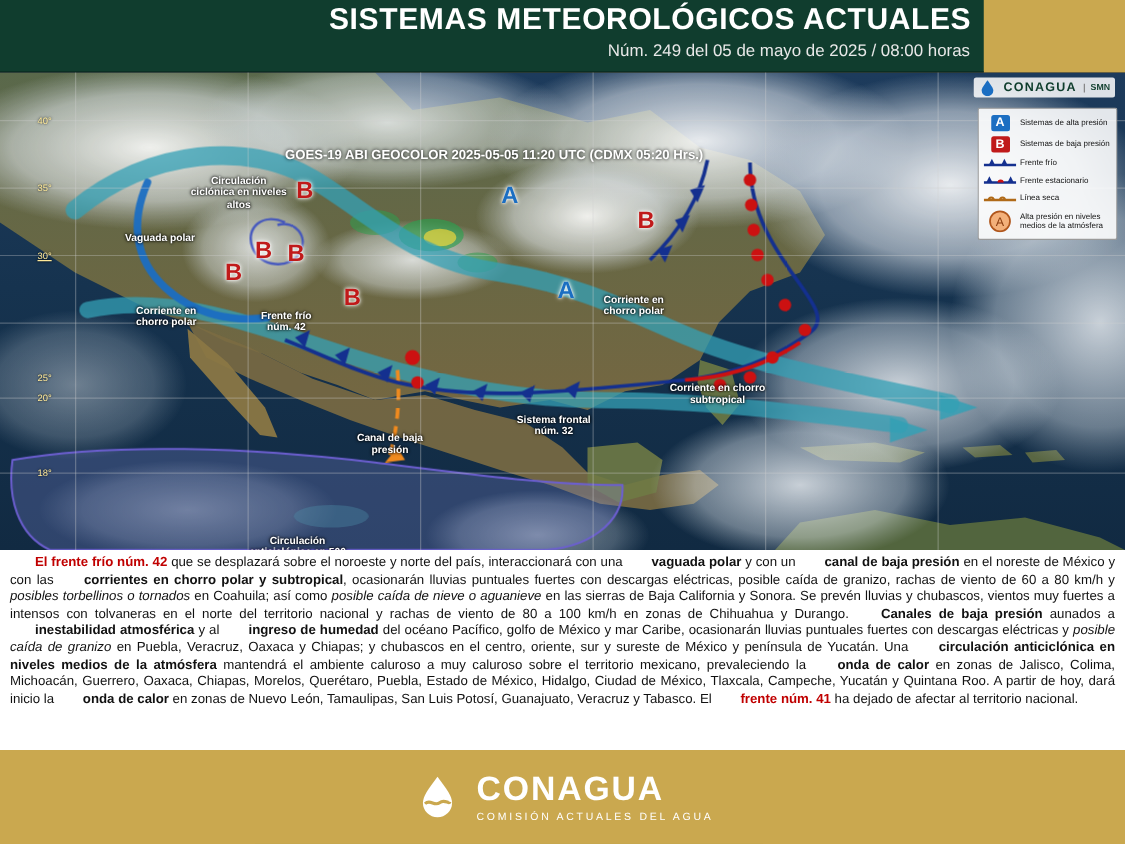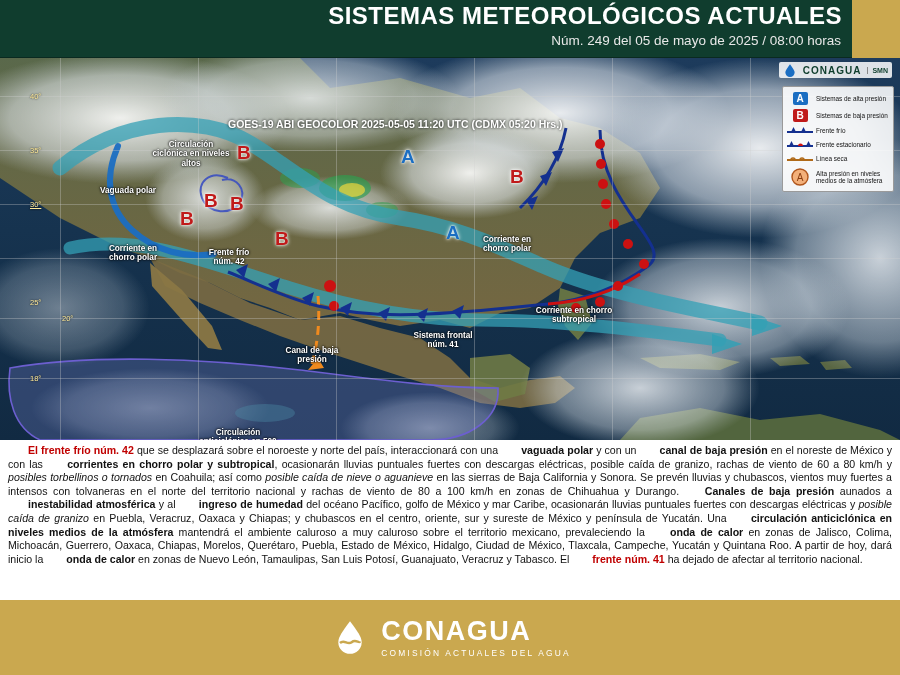--- a/index.html
+++ b/index.html
@@ -11,21 +11,21 @@
     overflow: hidden;
   }
   #page {
     position: relative;
     width: 900px; height: 675px;
     background: #caa84f;
   }
 
   
   .header {
-    position: absolute; left: 0; top: 0; width: 852px; height: 58px;
+    position: absolute; left: 0; top: 0; width: 787px; height: 58px;
     background: #103d2e;
     border-bottom: 1px solid #0a2a20;
   }
   .header-title {
     position: absolute; right: 10px; top: 2px;
     color: #ffffff;
     font-size: 24px;
     font-weight: bold;
     letter-spacing: 0.5px;
     text-align: right;
@@ -317,21 +317,21 @@
     <div class="grid-h" style="top:92px;"></div>
     <div class="grid-h" style="top:146px;"></div>
     <div class="grid-h" style="top:200px;"></div>
     <div class="grid-h" style="top:260px;"></div>
     <div class="grid-h" style="top:320px;"></div>
 
     <div class="grid-label" style="left:30px; top:34px;">40°</div>
     <div class="grid-label" style="left:30px; top:88px;">35°</div>
     <div class="grid-label" style="left:30px; top:142px;text-decoration:underline;">30°</div>
     <div class="grid-label" style="left:30px; top:196px;margin-top:44px;">25°</div>
-    <div class="grid-label" style="left:30px; top:256px;margin-left:32px;">20°</div>
+    <div class="grid-label" style="left:30px; top:256px;">20°</div>
     <div class="grid-label" style="left:30px; top:316px;">18°</div>
 
     <div class="map-caption">GOES-19 ABI GEOCOLOR 2025-05-05 11:20 UTC (CDMX  05:20 Hrs.)</div>
 
     <div class="conagua-logo-map">
       <svg width="14" height="14" viewBox="0 0 24 24">
         <path d="M12 2 C7 9 4 13 4 16 a8 8 0 0 0 16 0 c0-3-3-7-8-14z" fill="#1b6ec2"></path>
       </svg>
       <div class="cl-text">CONAGUA</div>
       <div class="smn-box">SMN</div>
@@ -392,21 +392,21 @@
       </div>
     </div>
 
     <div class="mlabel" style="left:152px; top:82px; width:78px;">Circulación ciclónica en niveles altos</div>
     <div class="mlabel" style="left:96px; top:128px; width:64px;">Vaguada polar</div>
     <div class="mlabel" style="left:96px; top:186px; width:74px;">Corriente en chorro polar</div>
     <div class="mlabel" style="left:198px; top:190px; width:62px;">Frente frío núm. 42</div>
     <div class="mlabel" style="left:470px; top:177px; width:74px;">Corriente en chorro polar</div>
     <div class="mlabel" style="left:528px; top:248px; width:92px;">Corriente en chorro subtropical</div>
     <div class="mlabel" style="left:282px; top:288px; width:60px;">Canal de baja presión</div>
-    <div class="mlabel" style="left:404px; top:273px; width:78px;">Sistema frontal núm. 41</div>
+    <div class="mlabel" style="left:404px; top:273px; width:78px;">Sistema frontal núm. 32</div>
     <div class="mlabel" style="left:196px; top:370px; width:84px;">Circulación anticiclónica en 500 hPa</div>
 
     <div class="bigB" style="left:180px; top:150px;">B</div>
     <div class="bigB" style="left:204px; top:132px;">B</div>
     <div class="bigB" style="left:230px; top:135px;">B</div>
     <div class="bigB" style="left:237px; top:84px;">B</div>
     <div class="bigB" style="left:275px; top:170px;">B</div>
     <div class="bigB" style="left:510px; top:108px;">B</div>
 
     <div class="bigA" style="left:401px; top:88px;">A</div>

